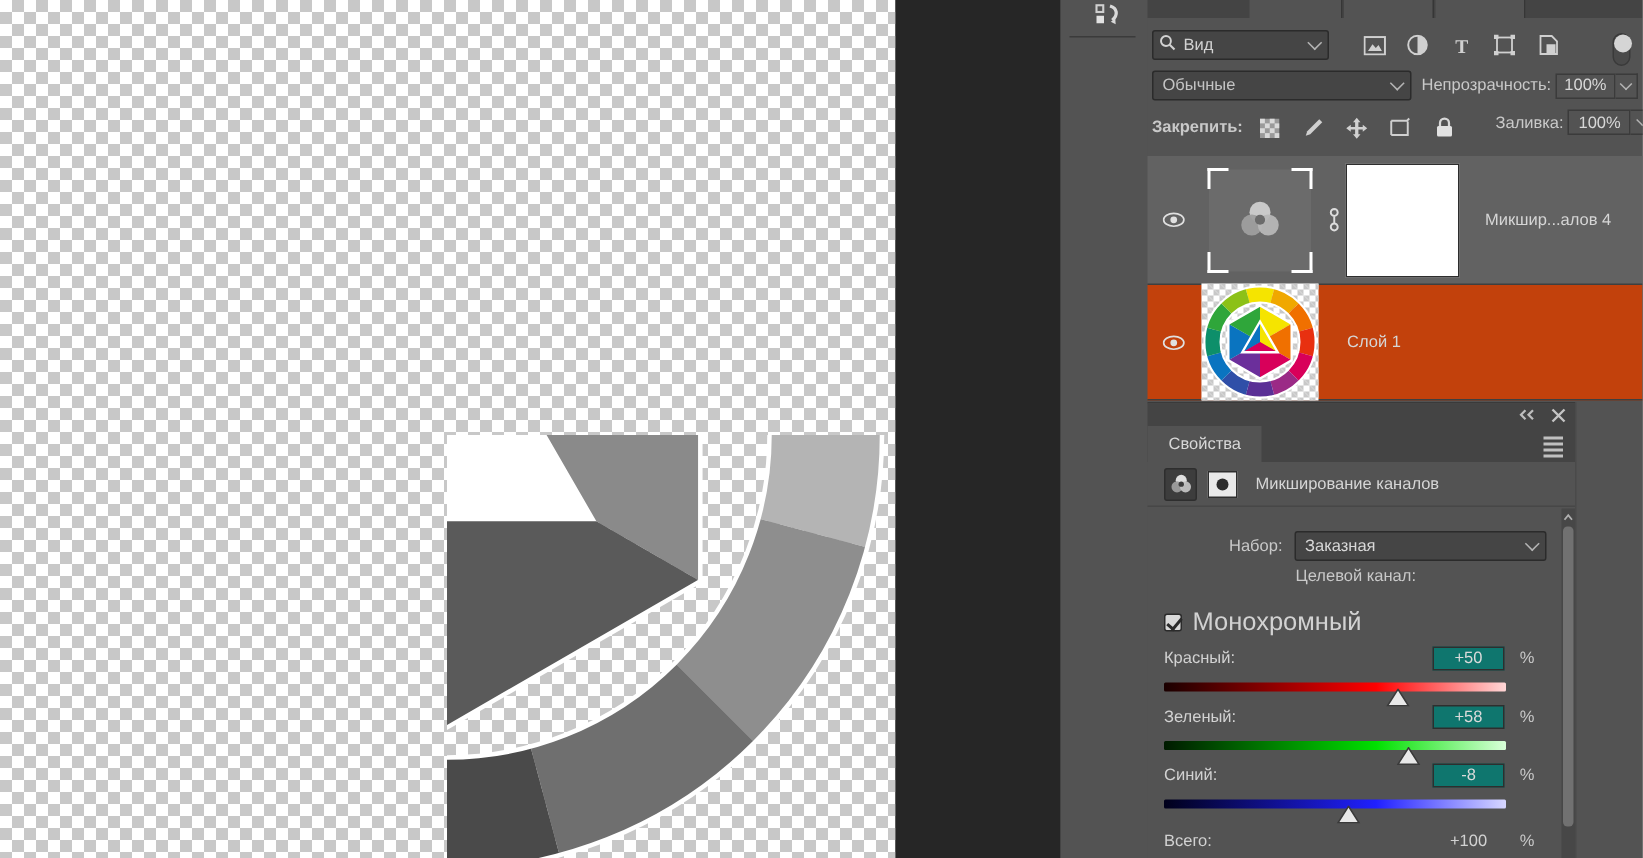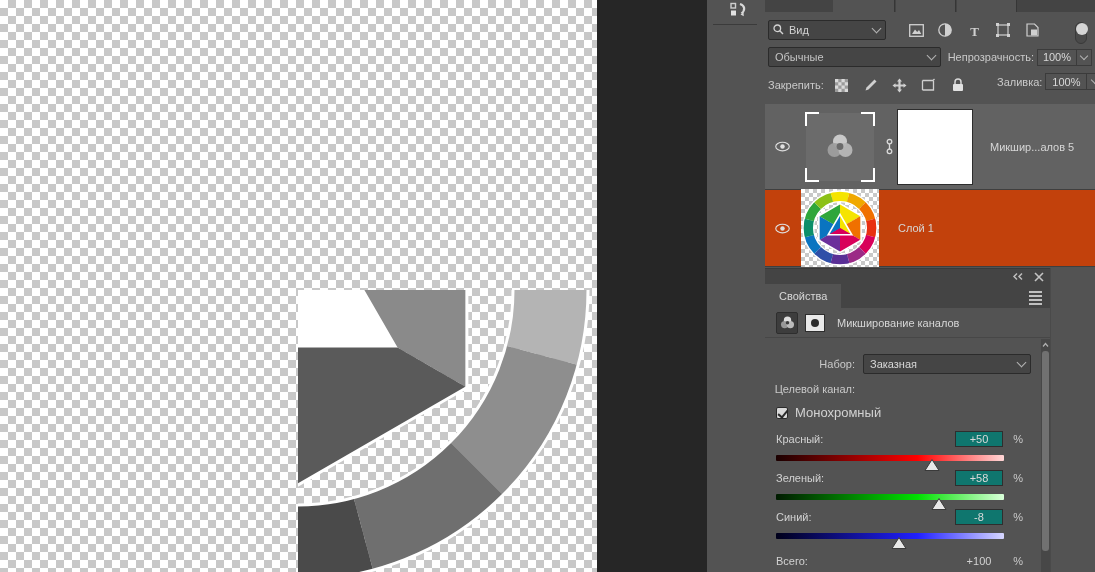--- a/index.html
+++ b/index.html
@@ -74,21 +74,21 @@
     display:flex; align-items:center; justify-content:center; font-size:11px; color:#d8d8d8;
     margin-left:3px;
   }
   .spin{
     width:16px; height:17px; background:#535353; border:1px solid #3b3b3b; border-left:none;
     display:flex; align-items:center; justify-content:center; position:relative;
   }
   .spin .chev{ position:static; margin:-3px 0 0 0; }
 
   .lock-row{ position:absolute; left:3px; top:61px; width:324px; height:24px; display:flex; align-items:center;}
-  .lock-label{ font-size:11px; color:#c9c9c9; margin-right:10px;}
+  .lock-label{ font-size:11px; color:#c9c9c9; margin-right:10px;font-weight:bold;}
   .lock-icons{ display:flex; align-items:center; gap:13px;}
 
   .layer-list{ position:absolute; left:0px; top:92px; width:330px; height:163px;}
   .layer-row{ position:relative; width:330px; height:86px; display:flex; align-items:center;
               border-bottom:1px solid #3f3f3f; cursor:pointer;}
   .layer-row.selected{ background:#626262; }
   .layer-row.plain{ background:#c2410c; height:77px;}
   .eye-cell{ width:34px; height:100%; display:flex; align-items:center; justify-content:center;}
   .eye{ width:15px; height:11px; }
   .thumb-wrap{ position:relative; width:82px; height:100%; display:flex; align-items:center; justify-content:center;}
@@ -131,21 +131,21 @@
   .prow{ position:absolute; left:0; width:276px; height:22px; display:flex; align-items:center;}
   .prow-label{ text-align:right; font-size:11px; color:#c9c9c9; padding-right:8px;}
   .pselect{ height:20px; background:#454545; border:1px solid #2b2b2b; border-radius:2px;
             display:flex; align-items:center; padding:0 6px; position:relative; font-size:11px; color:#d8d8d8;}
 
   .checkrow{ position:absolute; left:11px; display:flex; align-items:center; gap:7px;}
   .cbox{ width:12px; height:12px; background:#d9d9d9; border:1px solid #2b2b2b; border-radius:2px;
          position:relative;}
   .cbox:after{ content:""; position:absolute; left:3px; top:0px; width:4px; height:8px;
                border-right:2px solid #2b2b2b; border-bottom:2px solid #2b2b2b; transform:rotate(40deg);}
-  .checklabel{ font-size:13px; color:#d2d2d2;}
+  .checklabel{ font-size:17px; color:#d2d2d2;}
 
   .slider-group{ position:absolute; left:0; width:276px; }
   .sg-label{ position:absolute; left:11px; top:0; font-size:11px; color:#d2d2d2;}
   .sg-field{ position:absolute; right:38px; top:-2px; width:48px; height:16px;
              background:#0f766e; border:1px solid #2e2e2e; display:flex; align-items:center;
              justify-content:center; font-size:11px; color:#dadada;}
   .sg-pct{ position:absolute; right:18px; top:0px; font-size:11px; color:#c9c9c9;}
   .sg-track{ position:absolute; left:11px; top:22px; width:228px; height:6px; border-radius:1px;}
   .sg-thumb{ position:absolute; top:26px; width:16px; height:12px; margin-left:-8px;}
 
@@ -359,21 +359,21 @@
             </svg>
           </div>
         </div>
         <div class="link-ico">
           <svg width="9" height="17" viewBox="0 0 9 17">
             <path d="M4.5 1.3 a2.3 2.3 0 0 1 0 4.6 a2.3 2.3 0 0 1 0 -4.6 M4.5 6.2 V10.6 M4.5 11 a2.3 2.3 0 0 1 0 4.6 a2.3 2.3 0 0 1 0 -4.6" fill="none" stroke="#dcdcdc" stroke-width="1.3"></path>
           </svg>
         </div>
         <div style="display:flex;align-items:center;">
           <div class="mask-thumb"></div>
-          <span class="layer-name">Микшир...алов 5</span>
+          <span class="layer-name">Микшир...алов 4</span>
         </div>
       </div>
 
       <div class="layer-row plain">
         <div class="eye-cell">
           <svg class="eye" viewBox="0 0 16 11">
             <ellipse cx="8" cy="5.5" rx="7.2" ry="4.6" fill="none" stroke="#e0e0e0" stroke-width="1.2"></ellipse>
             <circle cx="8" cy="5.5" r="2.4" fill="#e0e0e0"></circle>
           </svg>
         </div>
@@ -465,21 +465,21 @@
     <div id="props-body">
 
       <div class="prow" style="top:14px;">
         <span class="prow-label" style="width:98px;">Набор:</span>
         <div class="pselect" style="width:168px;">
           <span>Заказная</span>
           <span class="chev"></span>
         </div>
       </div>
 
-      <div class="prow" style="top:39px;">
+      <div class="prow" style="top:39px;flex-direction:column;">
         <span class="prow-label" style="width:98px;">Целевой канал:</span>
       </div>
 
       <div class="checkrow" style="top:66px;">
         <span class="cbox"></span>
         <span class="checklabel">Монохромный</span>
       </div>
 
       <div class="slider-group" style="top:94px;">
         <span class="sg-label">Красный:</span>

